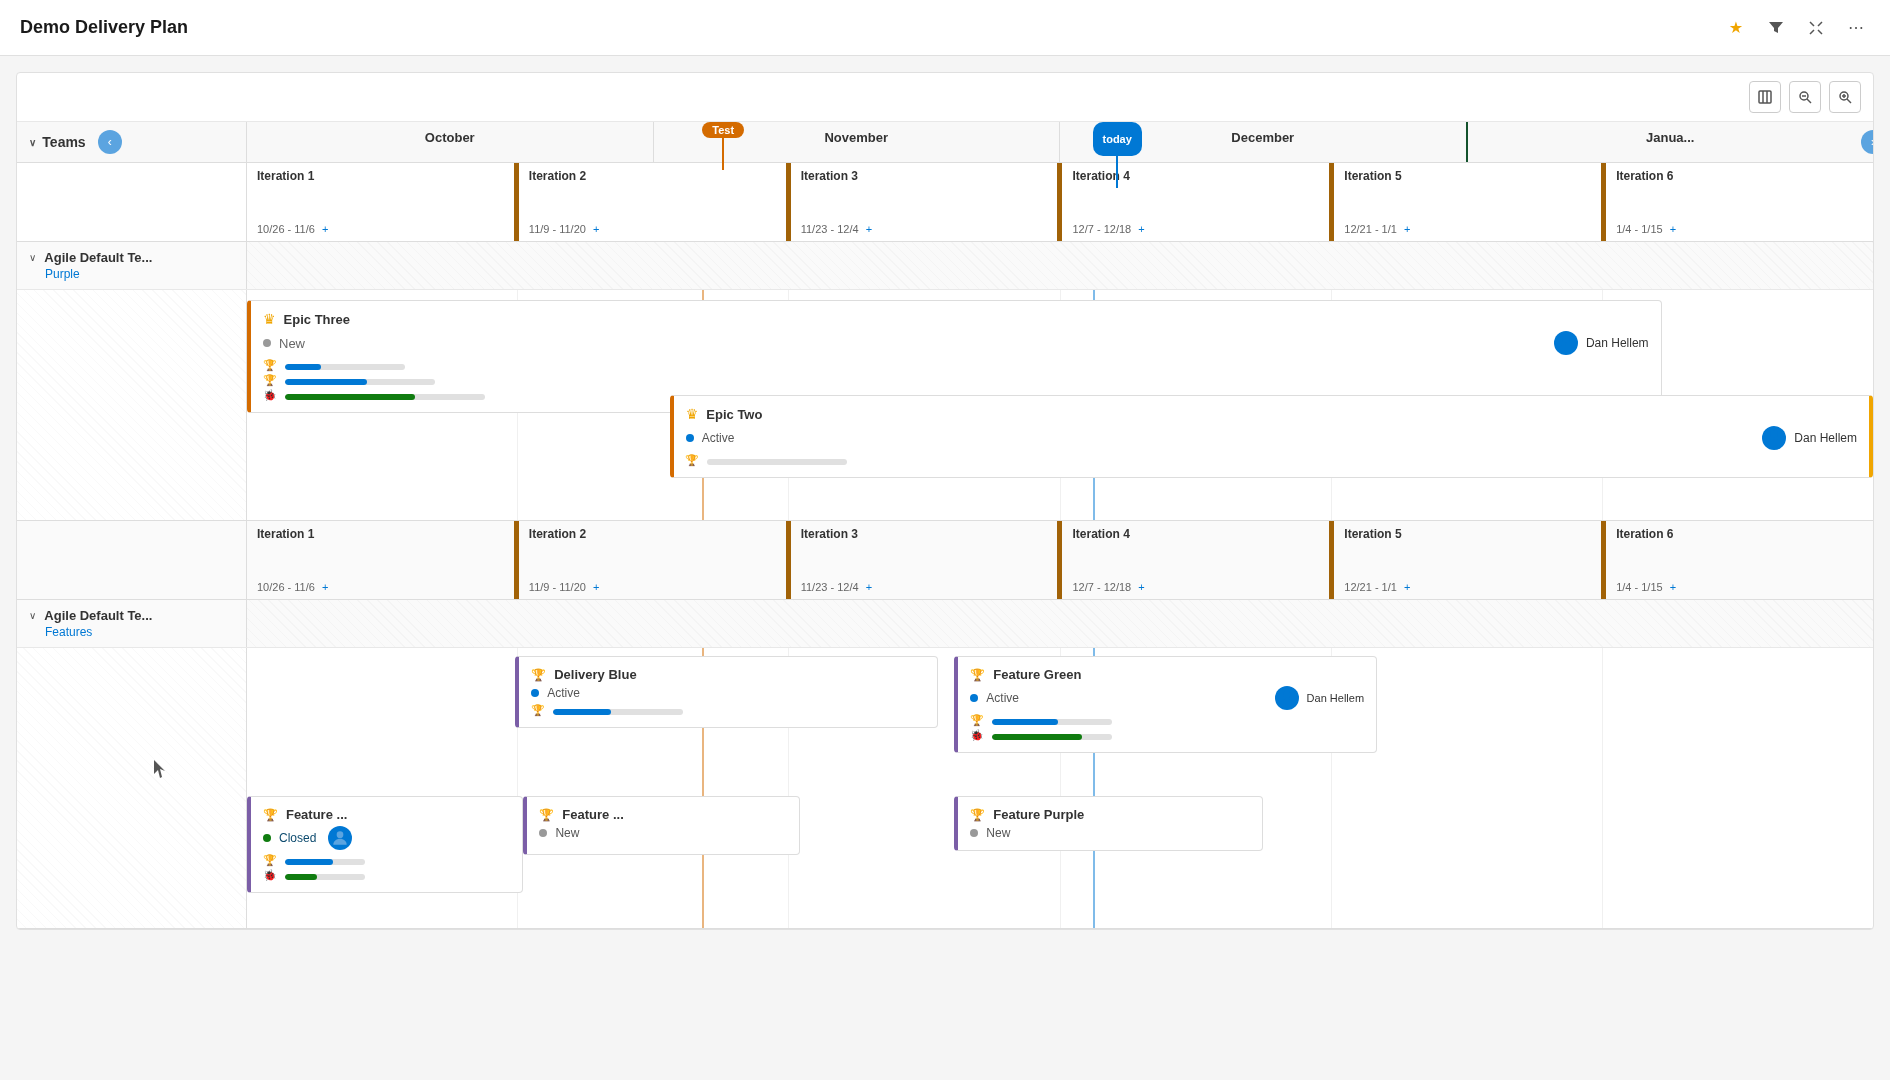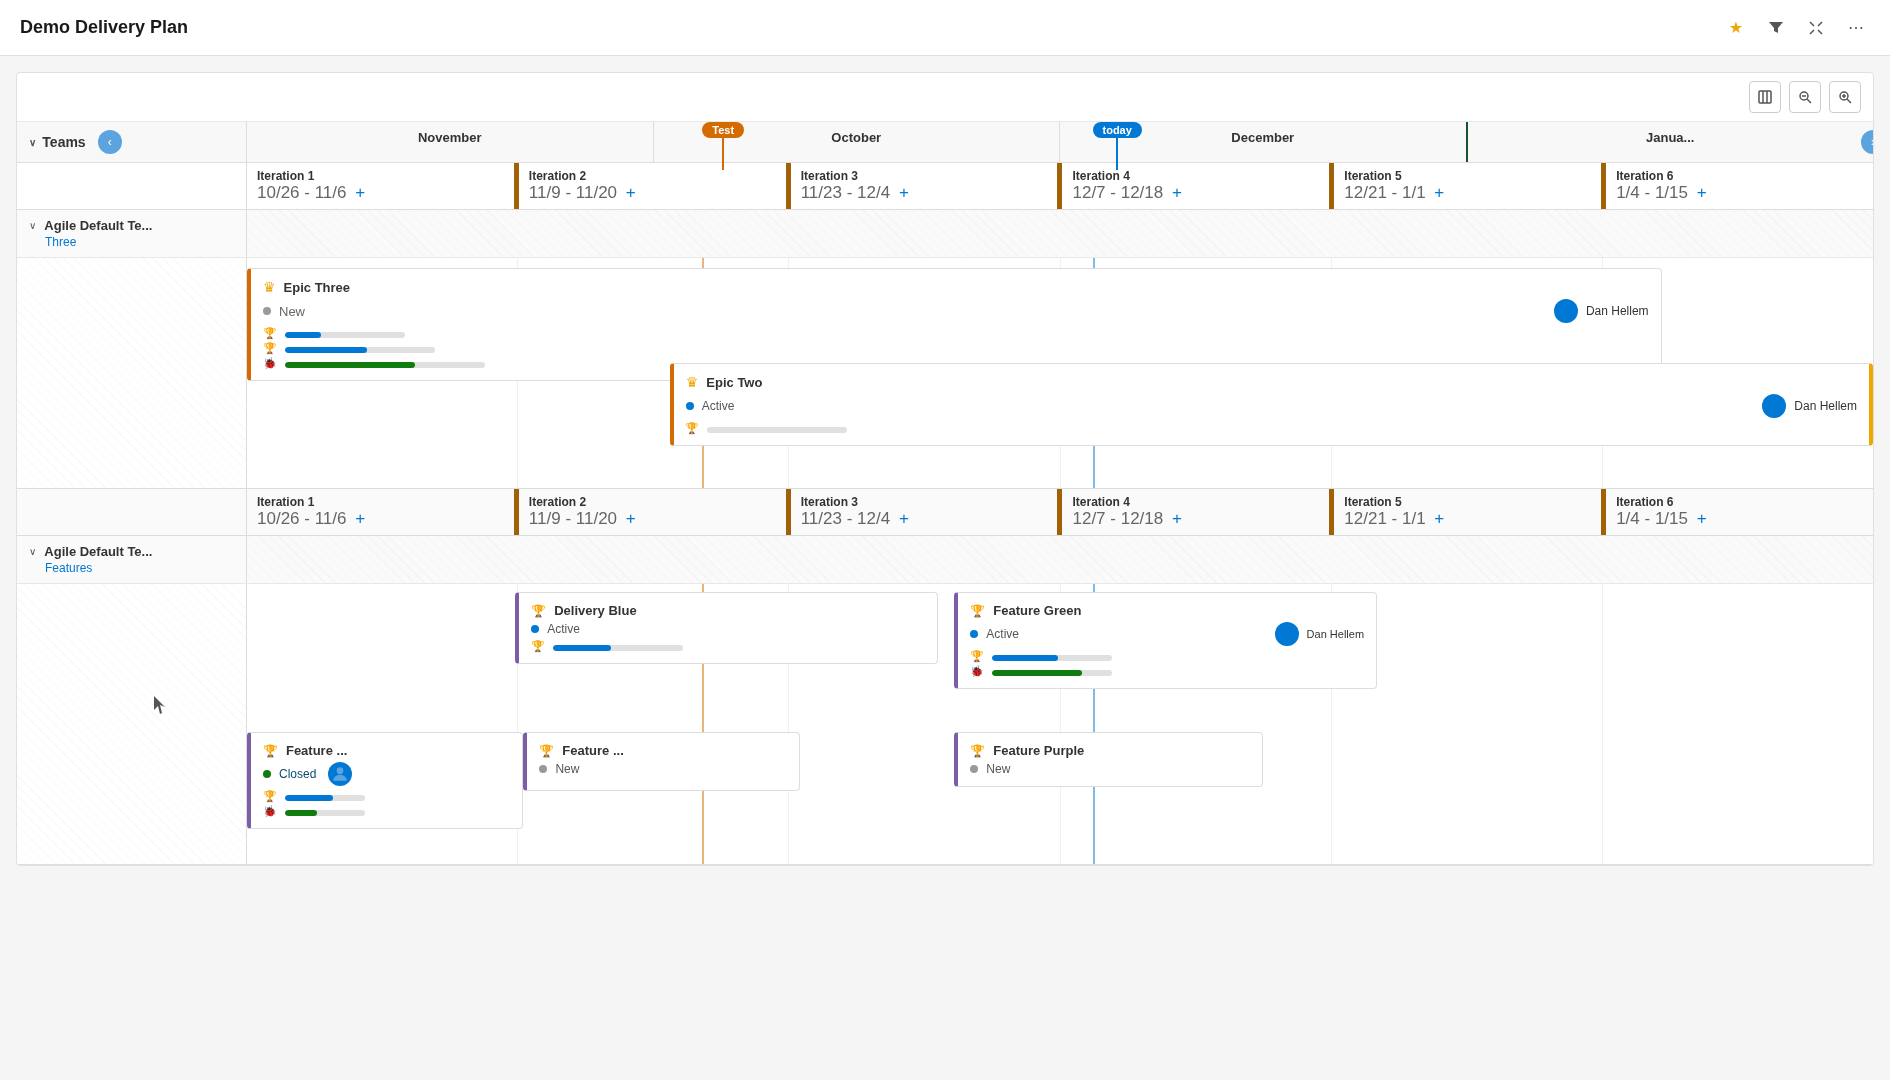--- a/index.html
+++ b/index.html
@@ -166,21 +166,21 @@
     .section-content-right {
       flex: 1;
       position: relative;
       min-height: 230px;
     }
 
     .row-flex { display: flex; align-items: center; gap: 8px; }
     .mb4 { margin-bottom: 4px; }
     .mb2 { margin-bottom: 2px; }
     .bold { font-weight: 600; }
-    .sm { font-size: 17px; }
+    .sm { font-size: 11px; margin-top: 40px; }
     .gray-text { color: #666; }
     .blue-text { color: #0078d4; }
 
     .prog { height: 6px; border-radius: 3px; background: #e0e0e0; overflow: hidden; margin-top: 2px; }
     .prog-fill-blue { height: 100%; background: #0078d4; border-radius: 3px; }
     .prog-fill-green { height: 100%; background: #107c10; border-radius: 3px; }
   </style>
 </head>
 <body>
 
@@ -239,29 +239,29 @@
         <button class="nav-arrow" style="background:#5ba4e0; margin-left:6px;">‹</button>
       </div>
       <div style="flex:1; display:flex; position:relative;">
 
         <div style="position:absolute; left:28%; top:0; display:flex; flex-direction:column; align-items:center; z-index:20;">
           <div style="background:#d46b00; color:#fff; border-radius:10px; padding:2px 10px; font-size:11px; font-weight:600; white-space:nowrap;">Test</div>
           <div style="width:2px; height:32px; background:#d46b00;"></div>
         </div>
 
         <div style="position:absolute; left:52%; top:0; display:flex; flex-direction:column; align-items:center; z-index:20;">
-          <div style="background:#0078d4; color:#fff; border-radius:10px; padding:2px 10px; font-size:11px; font-weight:600; white-space:nowrap;">today</div>
+          <div style="background:#0078d4; color:#fff; border-radius:10px; padding:11px 10px; font-size:11px; font-weight:600; white-space:nowrap;">today</div>
           <div style="width:2px; height:32px; background:#0078d4;"></div>
         </div>
 
+        <div class="month-col" style="border-right:1px solid #ddd;">
+          <span>October</span>
+        </div>
         <div class="month-col" style="border-right:1px solid #ddd;">
           <span>November</span>
-        </div>
-        <div class="month-col" style="border-right:1px solid #ddd;">
-          <span>October</span>
         </div>
         <div class="month-col" style="border-right:2px solid #14532d;">
           <span>December</span>
         </div>
         <div class="month-col" style="border-right:none;">
           <span>Janua...</span>
         </div>
 
         <div style="position:absolute; right:-12px; top:50%; transform:translateY(-50%); z-index:30;">
           <button style="width:24px;height:24px;background:#5ba4e0;color:#fff;border:none;border-radius:50%;cursor:pointer;font-size:12px;display:flex;align-items:center;justify-content:center;">›</button>
@@ -316,21 +316,21 @@
         </div>
       </div>
     </div>
 
     <div class="section-header-row">
       <div class="section-header-left">
         <div class="row-flex mb2">
           <span class="chevron">∨</span>
           <span class="bold">Agile Default Te...</span>
         </div>
-        <div class="blue-text" style="padding-left:16px; font-size:12px; cursor:pointer;">Three</div>
+        <div class="blue-text" style="padding-left:16px; font-size:12px; cursor:pointer;">Purple</div>
       </div>
       <div class="section-header-right"></div>
     </div>
 
     <div class="section-content-row">
       <div class="section-content-left"></div>
       <div class="section-content-right">
 
         <div style="position:absolute; left:28%; top:0; bottom:0; width:2px; background:#d46b00; opacity:0.5; z-index:2;"></div>
         <div style="position:absolute; left:52%; top:0; bottom:0; width:2px; background:#0078d4; opacity:0.5; z-index:2;"></div>

